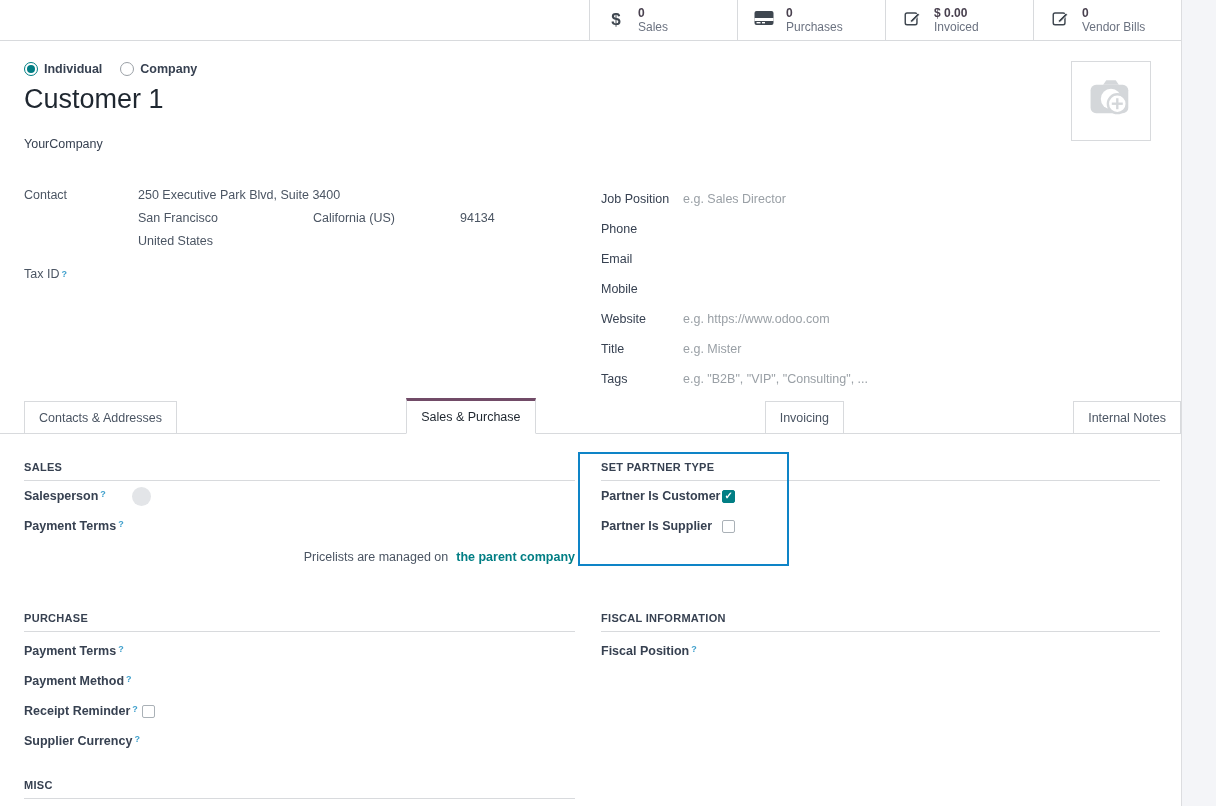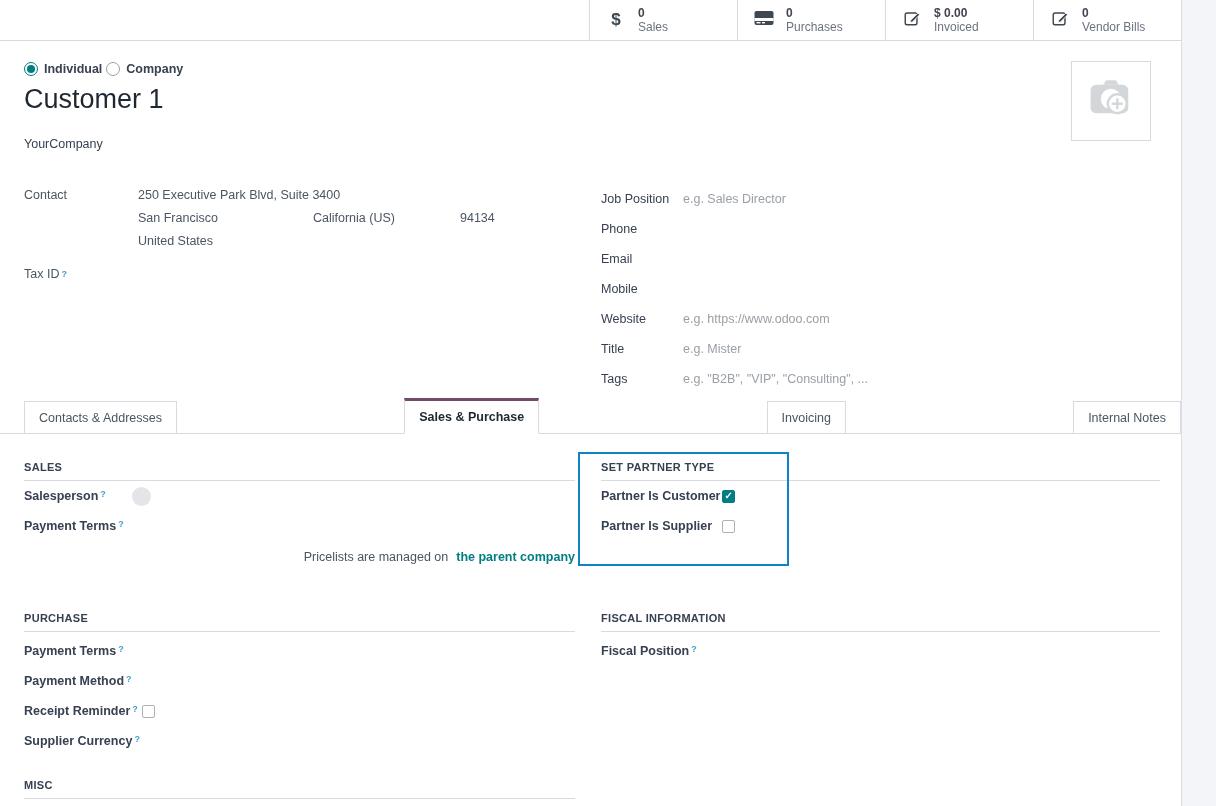--- a/index.html
+++ b/index.html
@@ -17,21 +17,21 @@
   .stat-group { position:absolute; right:0; top:0; height:40px; display:flex; }
   .stat-btn { width:148px; height:40px; border-left:1px solid #d8dadd; display:flex;
     align-items:center; padding-left:16px; gap:12px; cursor:pointer; background:#fff; }
   .stat-icon { width:20px; text-align:center; color:#3f4750; flex:none; }
   .dollar-glyph { font-size:17px; font-weight:bold; color:#3f4750; }
   .stat-text { display:flex; flex-direction:column; line-height:1.2; }
   .stat-value { font-size:12px; font-weight:bold; color:#49414f; }
   .stat-label { font-size:12px; color:#6b7280; }
 
   
-  .radio-row { position:absolute; left:24px; top:62px; display:flex; gap:4px;
+  .radio-row { position:absolute; left:24px; top:62px; display:flex; gap:18px;
     font-size:12.5px; font-weight:bold; color:#374151; align-items:center; }
   .radio-item { display:flex; align-items:center; gap:6px; cursor:pointer; }
   .radio-circle { width:14px; height:14px; border-radius:50%; background:#fff;
     border:1px solid #9aa0a6; position:relative; flex:none; }
   .radio-circle.selected { border:1px solid #017e84; }
   .radio-circle.selected::after { content:""; position:absolute; left:2px; top:2px;
     width:8px; height:8px; border-radius:50%; background:#017e84; }
   .page-title { position:absolute; left:24px; top:84px; font-size:27px;
     color:#1f2730; font-weight:400; }
   .company-line { position:absolute; left:24px; top:137px; font-size:12.5px; color:#374151; }
@@ -57,21 +57,21 @@
   .empty-field { flex:1; height:16px; cursor:text; }
 
   sup.help { font-size:9px; color:#3e9fcc; margin-left:2px; font-weight:bold; cursor:help; }
 
   
   .tab-bar { position:absolute; left:0; top:400px; width:1181px; height:34px;
     border-bottom:1px solid #d8dadd; padding-left:24px; display:flex; align-items:flex-end; gap:6px;justify-content:space-between; }
   .tab { height:33px; display:flex; align-items:center; padding:0 14px; font-size:12.5px;
     color:#4b5563; background:#fff; border:1px solid #d8dadd; cursor:pointer;
     margin-bottom:-1px; border-bottom:1px solid #d8dadd; }
-  .tab.active { font-weight:bold; color:#1f2730; border-top:3px solid #714b67;
+  .tab.active { font-weight:normal; color:#1f2730; border-top:3px solid #714b67;
     border-bottom:1px solid #fff; height:36px; }
 
   
   .section { position:absolute; font-size:12.5px; }
   .sec-head { font-size:11px; font-weight:bold; letter-spacing:.3px; color:#374151;
     padding-bottom:7px; border-bottom:1px solid #d8dadd; }
   .f-row { display:flex; align-items:center; min-height:30px; }
   .f-label { font-weight:bold; color:#374151; display:flex; align-items:flex-start; }
   .w-sales .f-label-box { width:108px; flex:none; }
   .avatar-circle { width:19px; height:19px; border-radius:50%; background:#e3e5e8; cursor:pointer; }

